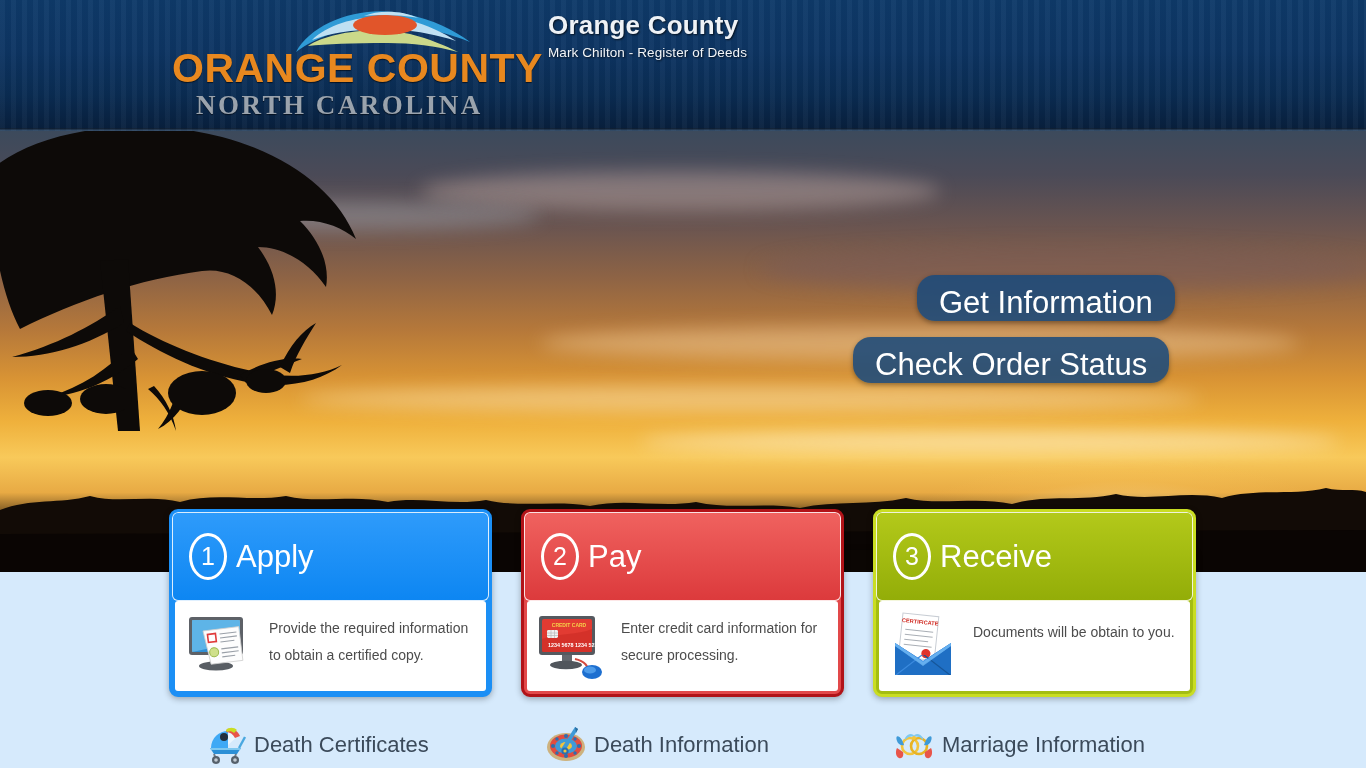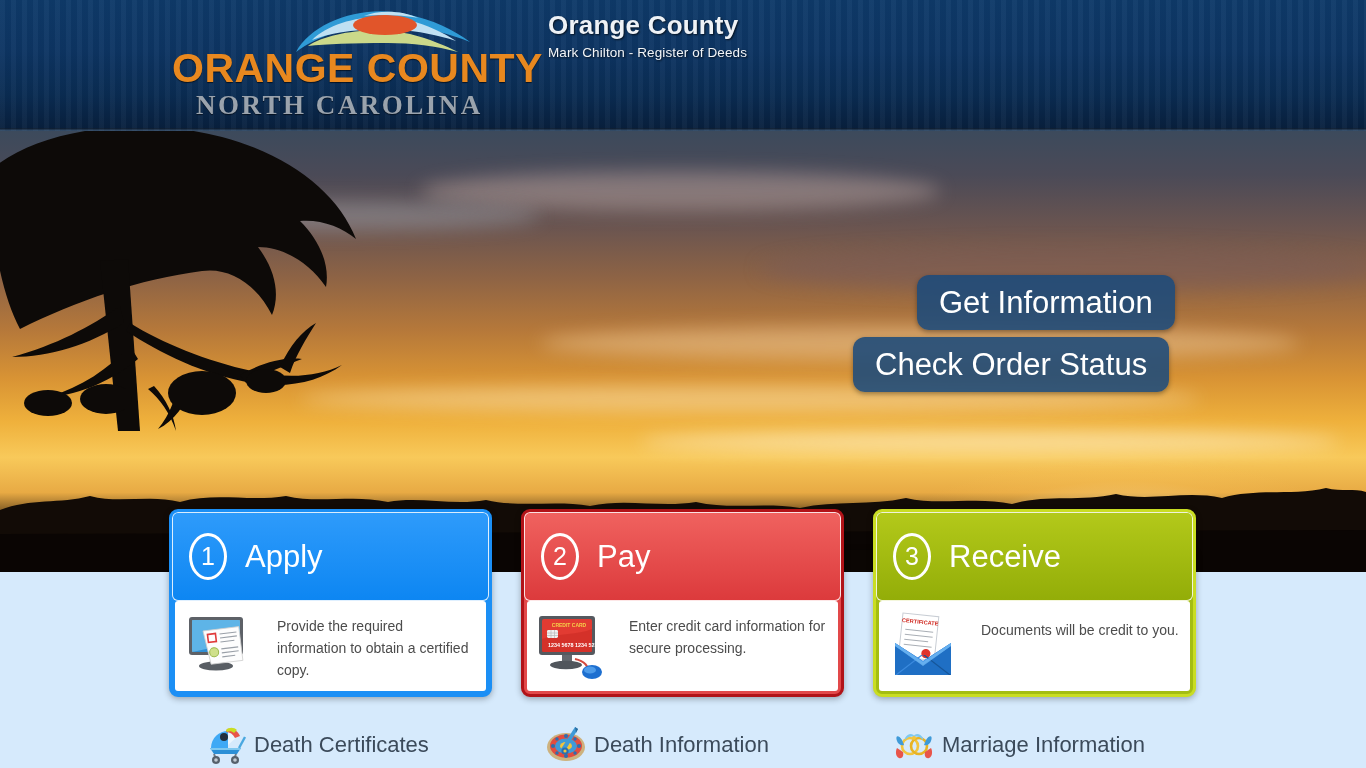--- a/index.html
+++ b/index.html
@@ -88,24 +88,24 @@
   
   #treeline {
     position: absolute; left: 0; bottom: 0; width: 1366px; height: 100px;
   }
   #big-tree { position: absolute; left: -10px; top: 0px; width: 470px; height: 420px; }
 
   
   .hero-btn {
     position: absolute;
     background: rgba(27,74,123,0.88);
-    border-radius: 12px;
+    border-radius: 18px;
     color: #ffffff;
     font-size: 31px; line-height: 31px;
-    padding: 12px 22px 12px 22px;
+    padding: 12px 22px 3px 22px;
     text-align: left;
     white-space: nowrap;
     box-shadow: 0 2px 5px rgba(0,0,0,0.35);
     cursor: pointer;
   }
   #btn-get-information { left: 917px; top: 144px; }
   #btn-check-order-status { left: 853px; top: 206px; }
 
   #hero-banner {
     position: absolute; left: 695px; top: 419px;
@@ -139,32 +139,32 @@
   #card-pay     .card-header { background: linear-gradient(180deg,#f0625f 0%, #dc3a3c 100%); border: 1px solid rgba(255,255,255,0.85); }
   #card-receive .card-header { background: linear-gradient(180deg,#b3c91a 0%, #93ad08 100%); border: 1px solid rgba(255,255,255,0.85); }
 
   .step-num {
     width: 38px; height: 47px; flex: 0 0 38px;
     border: 3px solid #ffffff; border-radius: 50%;
     color: #ffffff; font-size: 25px; line-height: 41px;
     text-align: center;
   }
   .step-title {
-    margin-left: 18px; color: #ffffff;
+    margin-left: 9px; color: #ffffff;
     font-size: 31px; line-height: 34px; white-space: nowrap;
   }
   .card-body {
     position: absolute; left: 3px; right: 3px; bottom: 3px; height: 90px;
     background: #ffffff; border-radius: 3px;
     display: flex; align-items: flex-start; padding: 8px 10px 8px 8px;
   }
   .card-icon { flex: 0 0 72px; width: 72px; height: 72px; }
   .card-desc {
-    margin-left: 22px; margin-top: 6px;
-    color: #4c4c4c; font-size: 14px; line-height: 22px;
+    margin-left: 14px; margin-top: 6px;
+    color: #4c4c4c; font-size: 14px; line-height: 27px;
   }
   #card-receive .card-desc { margin-top: 10px; }
 
   
   #cert-row {
     position: absolute; left: 0; top: 722px; width: 1366px; height: 46px;
   }
   .cert-link {
     position: absolute; display: flex; align-items: center;
     cursor: pointer; white-space: nowrap;
@@ -331,21 +331,21 @@
             </g>
             <circle cx="27" cy="38" r="4.6" fill="#e0342c"></circle>
           </g>
           <path d="M8 34 L36 52 L64 34 L64 66 L8 66 Z" fill="#1f6fc4"></path>
           <path d="M8 34 L36 52 L64 34 L64 37 L36 56 L8 37 Z" fill="#4a9ae8"></path>
           <path d="M8 66 L34 46 L36 46 L10 66 Z" fill="#3b8ade"></path>
           <path d="M64 66 L38 46 L36 46 L62 66 Z" fill="#165699"></path>
           <path d="M8 34 L36 53 L64 34 L64 37 L36 57 L8 37 Z" fill="#6bb4f0" opacity="0.8"></path>
         </svg>
       </div>
-      <div class="card-desc">Documents will be credit to you.</div>
+      <div class="card-desc">Documents will be obtain to you.</div>
     </div>
   </div>
 
   <div id="cert-row">
 
     <div class="cert-link" id="cert-birth">
       <div class="cert-icon">
         <svg viewBox="0 0 42 42" width="42" height="42">
           <path d="M6 24 C6 14, 14 7, 23 7 L23 24 Z" fill="#3fa9f5"></path>
           <path d="M23 7 C27 7, 31 9, 33 12 L23 21 Z" fill="#ffffff" opacity="0.55"></path>

